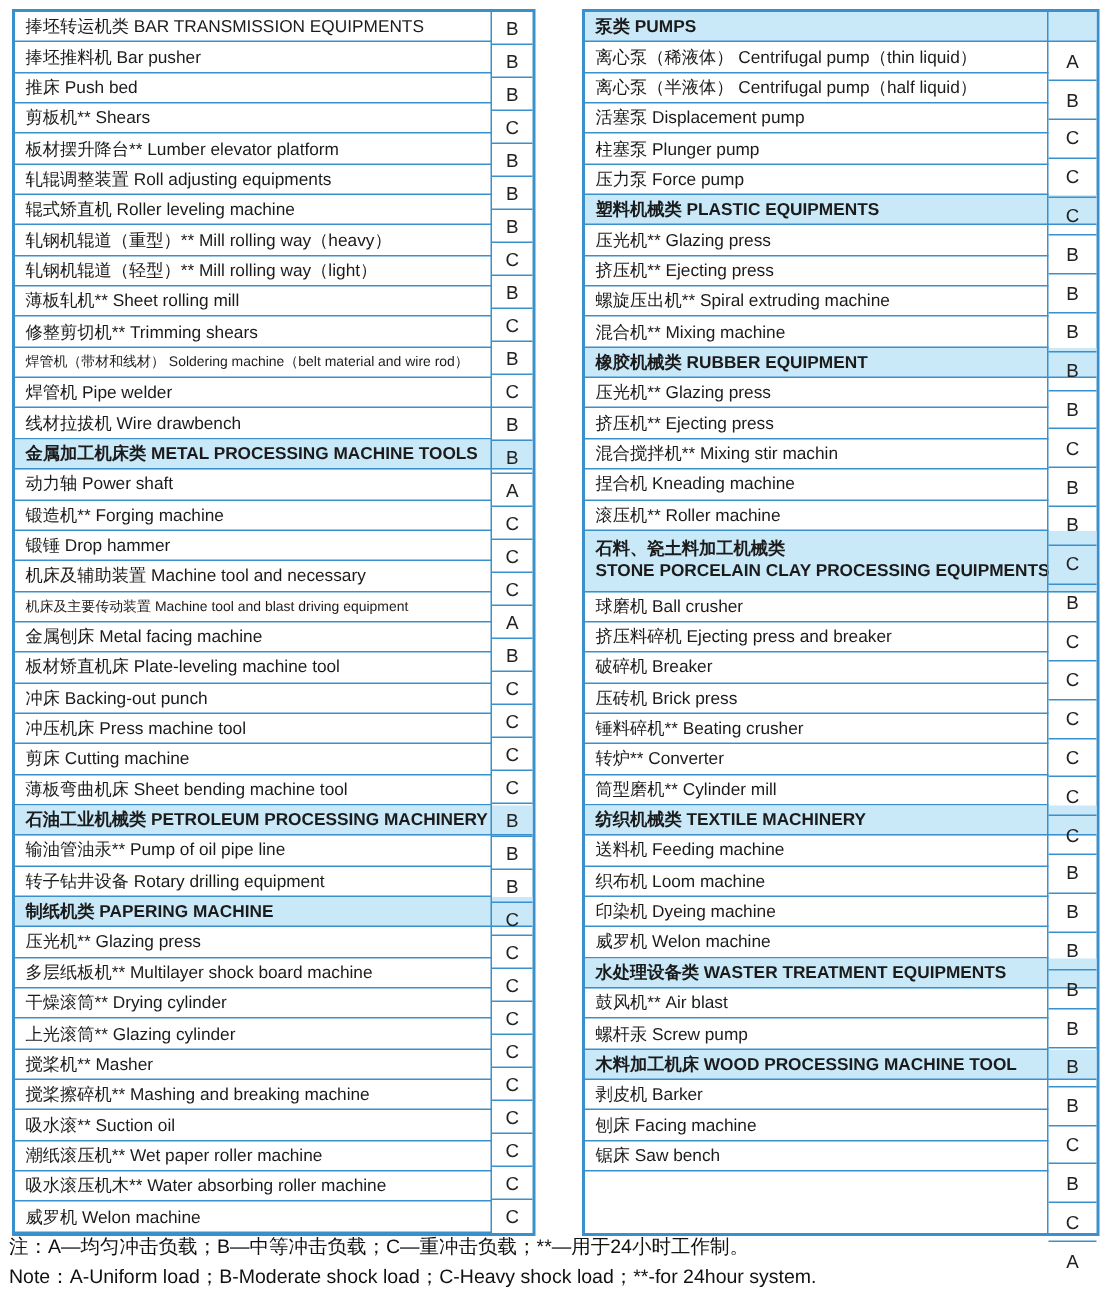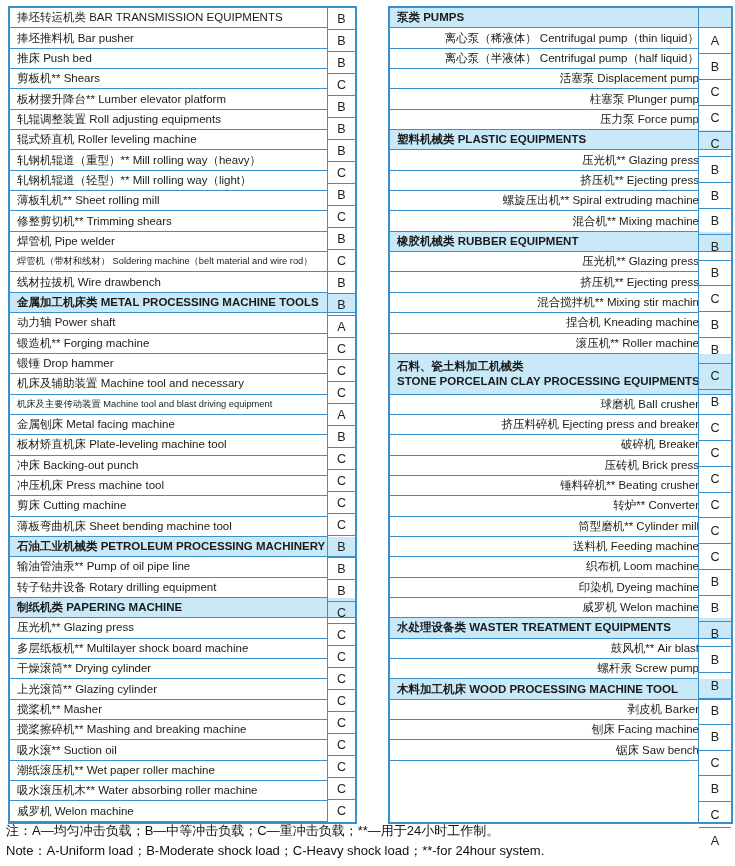--- a/index.html
+++ b/index.html
@@ -18,21 +18,21 @@
   }
   #left-table{left:8px;width:349px;}
   #right-table{left:388px;width:345px;}
   .rows{position:absolute;top:0;left:0;right:0;}
   .row{
     height:20.35px;box-sizing:border-box;border-bottom:1px solid var(--border);
     display:flex;align-items:center;padding-left:7px;
     font-size:11.5px;white-space:nowrap;overflow:visible;
   }
   #left-table .row.data{width:calc(100% - 27px);}
-  #right-table .row.data{width:calc(100% - 32px);justify-content:flex-end;}
+  #right-table .row.data{width:calc(100% - 32px);}
   .row.hdr{width:100%;background:var(--header-bg);font-weight:bold;}
   .row.hdr2{
     height:40.7px;width:100%;background:var(--header-bg);font-weight:bold;
     flex-direction:column;align-items:flex-start;justify-content:center;line-height:15px;
   }
   .row.small{font-size:9.3px;}
   .strip{
     position:absolute;top:0;right:0;bottom:0;
     border-left:1px solid var(--border);
   }
@@ -83,25 +83,25 @@
         </div>
         <div class="row data">
           <span>轧钢机辊道（轻型）** Mill rolling way（light）</span>
         </div>
         <div class="row data">
           <span>薄板轧机** Sheet rolling mill</span>
         </div>
         <div class="row data">
           <span>修整剪切机** Trimming shears</span>
         </div>
-        <div class="row data">
-          <span>焊管机 Pipe welder</span>
-        </div>
         <div class="row data small">
           <span>焊管机（带材和线材） Soldering machine（belt material and wire rod）</span>
+        </div>
+        <div class="row data">
+          <span>焊管机 Pipe welder</span>
         </div>
         <div class="row data">
           <span>线材拉拔机 Wire drawbench</span>
         </div>
         <div class="row hdr">
           <span>金属加工机床类 METAL PROCESSING MACHINE TOOLS</span>
         </div>
         <div class="row data">
           <span>动力轴 Power shaft</span>
         </div>
@@ -289,20 +289,23 @@
           <span>压砖机 Brick press</span>
         </div>
         <div class="row data">
           <span>锤料碎机** Beating crusher</span>
         </div>
         <div class="row data">
           <span>转炉** Converter</span>
         </div>
         <div class="row data">
           <span>筒型磨机** Cylinder mill</span>
+        </div>
+        <div class="row hdr">
+          <span>纺织机械类 TEXTILE MACHINERY</span>
         </div>
         <div class="row data">
           <span>送料机 Feeding machine</span>
         </div>
         <div class="row data">
           <span>织布机 Loom machine</span>
         </div>
         <div class="row data">
           <span>印染机 Dyeing machine</span>
         </div>

